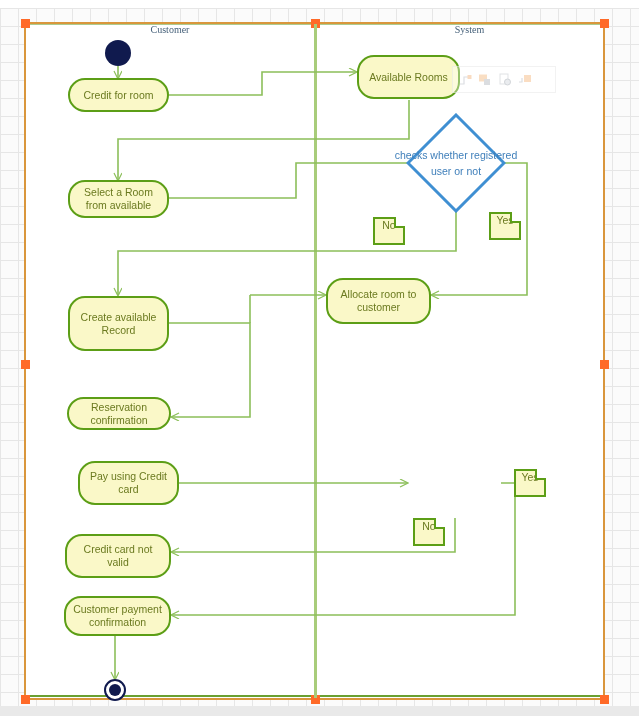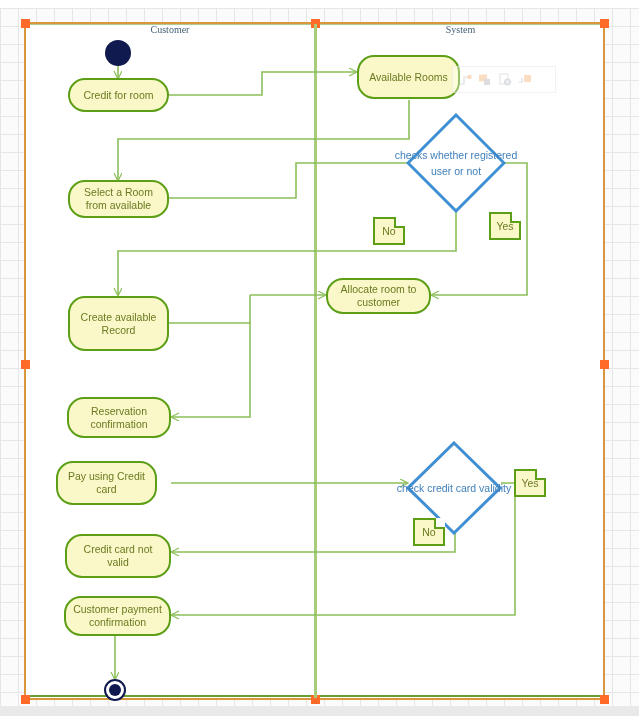--- a/index.html
+++ b/index.html
@@ -77,21 +77,21 @@
     pointer-events:none;
   }
   
   .note{
     position:absolute;
     box-sizing:border-box;
     background:#faf8c8;
     border:2px solid #5c9e16;
     color:#6b7a20;
     font-size:10.5px;
-    display:flex;align-items:center;justify-content:center;
+    display:flex;justify-content:center;
   }
   .note .fold{
     position:absolute;right:-2px;top:-2px;width:9px;height:9px;
     background:#ffffff;
     border-left:2px solid #5c9e16;
     border-bottom:2px solid #5c9e16;
   }
   
   .start-node{
     position:absolute;border-radius:50%;background:#101a4e;
@@ -139,21 +139,21 @@
   <div class="handle" style="left:600px;top:11px;"></div>
   <div class="handle" style="left:21px;top:352px;"></div>
   <div class="handle" style="left:600px;top:352px;"></div>
   <div class="handle" style="left:21px;top:687px;"></div>
   <div class="handle" style="left:311px;top:687px;"></div>
   <div class="handle" style="left:600px;top:687px;"></div>
 
   <div class="lane-divider" style="left:314px;top:16px;height:674px;"></div>
 
   <div class="lane-title" style="left:26px;top:16px;width:288px;">Customer</div>
-  <div class="lane-title" style="left:317px;top:16px;width:287px;">System</div>
+  <div class="lane-title" style="left:317px;top:16px;width:287px;padding-left:9px;">System</div>
 
   <svg id="edges" viewBox="0 0 639 716">
     <defs>
       <marker id="ah" markerWidth="10" markerHeight="10" refX="8" refY="4" orient="auto" markerUnits="userSpaceOnUse">
         <path d="M1,0 L9,4 L1,8" fill="none" stroke="#8cbf5a" stroke-width="1.2"></path>
       </marker>
     </defs>
     <g fill="none" stroke="#8cbf5a" stroke-width="1.6">
 
       <path d="M118,58 L118,70" marker-end="url(#ah)"></path>
@@ -228,34 +228,28 @@
   <div class="note" style="left:373px;top:209px;width:32px;height:28px;">
     <span class="fold"></span>
     <span>No</span>
   </div>
 
   <div class="note" style="left:489px;top:204px;width:32px;height:28px;">
     <span class="fold"></span>
     <span>Yes</span>
   </div>
 
-  <div class="node" style="left:326px;top:270px;width:105px;height:36px;">Allocate room to customer</div>
+  <div class="node" style="left:326px;top:270px;width:105px;height:46px;">Allocate room to customer</div>
 
   <div class="node" style="left:68px;top:288px;width:101px;height:55px;">Create available Record</div>
 
-  <div class="node" style="left:67px;top:389px;width:104px;height:41px;">Reservation confirmation</div>
-
-  <div class="node" style="left:56px;top:453px;width:101px;height:44px;text-align:center;">Pay using Credit card</div>
-
-  <div class="decision" style="left:406px;top:433px;width:96px;height:94px;">
-    <svg class="dshape" viewBox="0 0 96 94">
-      <polygon points="48,2 94,47 48,92 2,47" fill="#ffffff" stroke="#3f8fd2" stroke-width="3"></polygon>
-    </svg>
-    <div class="dlabel">check credit card validity</div>
-  </div>
+  <div class="node" style="left:67px;top:389px;width:104px;height:33px;">Reservation confirmation</div>
+
+  <div class="node" style="left:78px;top:453px;width:101px;height:44px;text-align:center;">Pay using Credit card</div>
+
 
   <div class="note" style="left:514px;top:461px;width:32px;height:28px;">
     <span class="fold"></span>
     <span>Yes</span>
   </div>
 
   <div class="note" style="left:413px;top:510px;width:32px;height:28px;">
     <span class="fold"></span>
     <span>No</span>
   </div>

